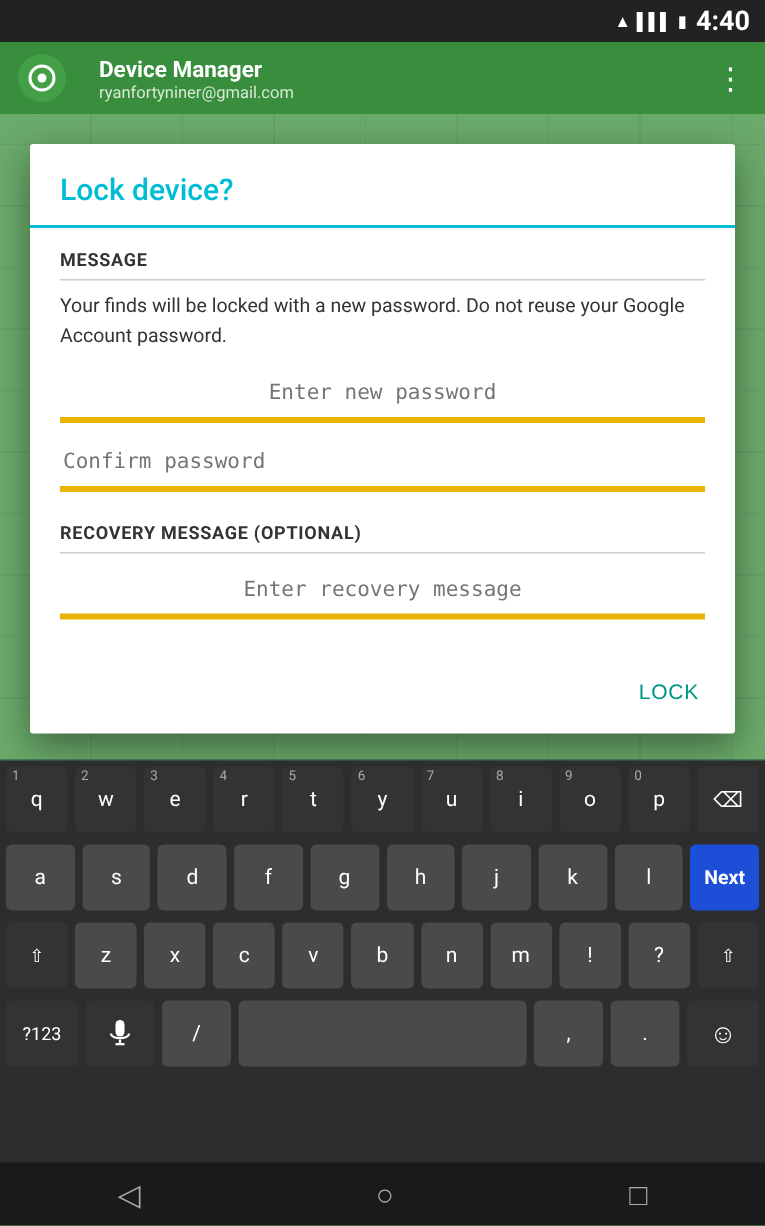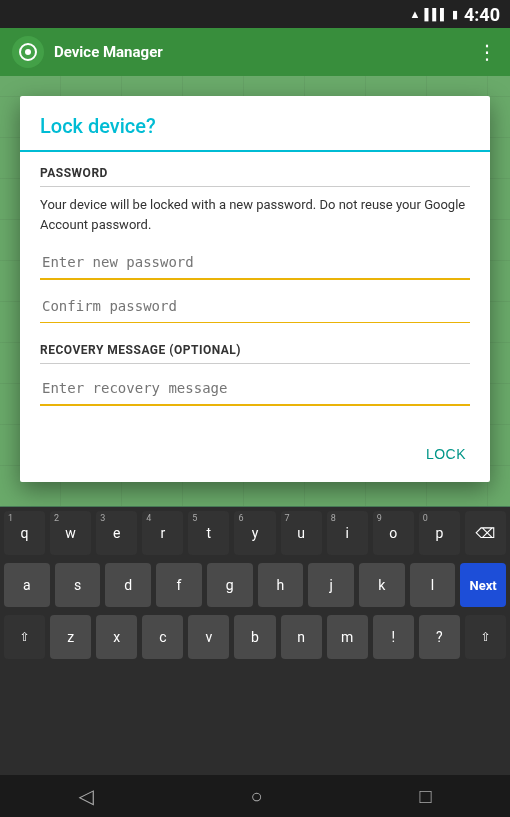--- a/index.html
+++ b/index.html
@@ -54,20 +54,21 @@
       background: #43a047;
       border-radius: 50%;
       display: flex;
       align-items: center;
       justify-content: center;
       color: white;
       font-size: 16px;
     }
     .app-info {
       flex: 1;
+      margin-left: 12px;
     }
     .app-title {
       color: white;
       font-size: 15px;
       font-weight: bold;
       line-height: 1.2;
     }
     .app-subtitle {
       color: rgba(255,255,255,0.8);
       font-size: 11px;
@@ -142,32 +143,33 @@
     }
     .description-text {
       font-size: 13px;
       color: #333;
       margin-bottom: 12px;
       line-height: 1.5;
     }
     .text-input {
       width: 100%;
       border: none;
-      border-bottom: 1px solid #eab308;
+      border-bottom: 4px solid #eab308;
       padding: 8px 2px;
       font-size: 14px;
       color: #ec4899;
       outline: none;
       margin-bottom: 10px;
       background: transparent;
       font-family: monospace;
     }
     .text-input:first-of-type {
-      border-bottom: 2px solid #eab308;
+      border-bottom: 4px solid #eab308;
       color: #888;
+      text-align: center;
     }
     .recovery-section {
       margin-top: 10px;
     }
     .dialog-actions {
       display: flex;
       justify-content: flex-end;
       padding: 8px 12px 12px;
       gap: 20px;
     }
@@ -284,34 +286,35 @@
 
 <div class="app-bar">
   <div class="app-icon">
     <svg width="20" height="20" viewBox="0 0 20 20">
       <circle cx="10" cy="10" r="8" fill="none" stroke="white" stroke-width="2"></circle>
       <circle cx="10" cy="10" r="3" fill="white"></circle>
     </svg>
   </div>
   <div class="app-info">
     <div class="app-title">Device Manager</div>
+    <div class="app-subtitle">ryanfortyniner@gmail.com</div>
   </div>
   <div class="overflow-menu">⋮</div>
 </div>
 
 <div class="map-bg"></div>
 
 <div class="dialog-overlay">
   <div class="dialog">
     <div class="dialog-title">Lock device?</div>
     <div class="dialog-body">
 
-      <div class="section-label">PASSWORD</div>
+      <div class="section-label">MESSAGE</div>
       <div class="section-divider"></div>
-      <p class="description-text">Your device will be locked with a new password. Do not reuse your Google Account password.</p>
+      <p class="description-text">Your finds will be locked with a new password. Do not reuse your Google Account password.</p>
 
       <input class="text-input" type="password" placeholder="Enter new password" style="">
       <input class="text-input" type="password" placeholder="Confirm password" style="">
 
       <div class="recovery-section">
         <div class="section-label">RECOVERY MESSAGE (OPTIONAL)</div>
         <div class="section-divider"></div>
         <input class="text-input" type="text" placeholder="Enter recovery message" style="">
       </div>
     </div>
@@ -357,19 +360,35 @@
     <div class="key">c</div>
     <div class="key">v</div>
     <div class="key">b</div>
     <div class="key">n</div>
     <div class="key">m</div>
     <div class="key">!</div>
     <div class="key">?</div>
     <div class="key special">⇧</div>
   </div>
 
+  <div class="keyboard-row">
+    <div class="key special">?123</div>
+    <div class="key special" style="max-width:46px;">
+      <svg width="14" height="18" viewBox="0 0 14 18" fill="none">
+        <rect x="4" y="0" width="6" height="11" rx="3" fill="white"></rect>
+        <path d="M1 9 C1 13 13 13 13 9" stroke="white" stroke-width="1.5" fill="none"></path>
+        <line x1="7" y1="13" x2="7" y2="16" stroke="white" stroke-width="1.5"></line>
+        <line x1="4" y1="16" x2="10" y2="16" stroke="white" stroke-width="1.5"></line>
+      </svg>
+    </div>
+    <div class="key">/</div>
+    <div class="key spacebar"></div>
+    <div class="key">,</div>
+    <div class="key">.</div>
+    <div class="key special" style="font-size:18px;">☺</div>
+  </div>
 
   <div class="nav-bar">
     <div class="nav-icon">◁</div>
     <div class="nav-icon">○</div>
     <div class="nav-icon">□</div>
   </div>
 </div>
 
 </body></html>

